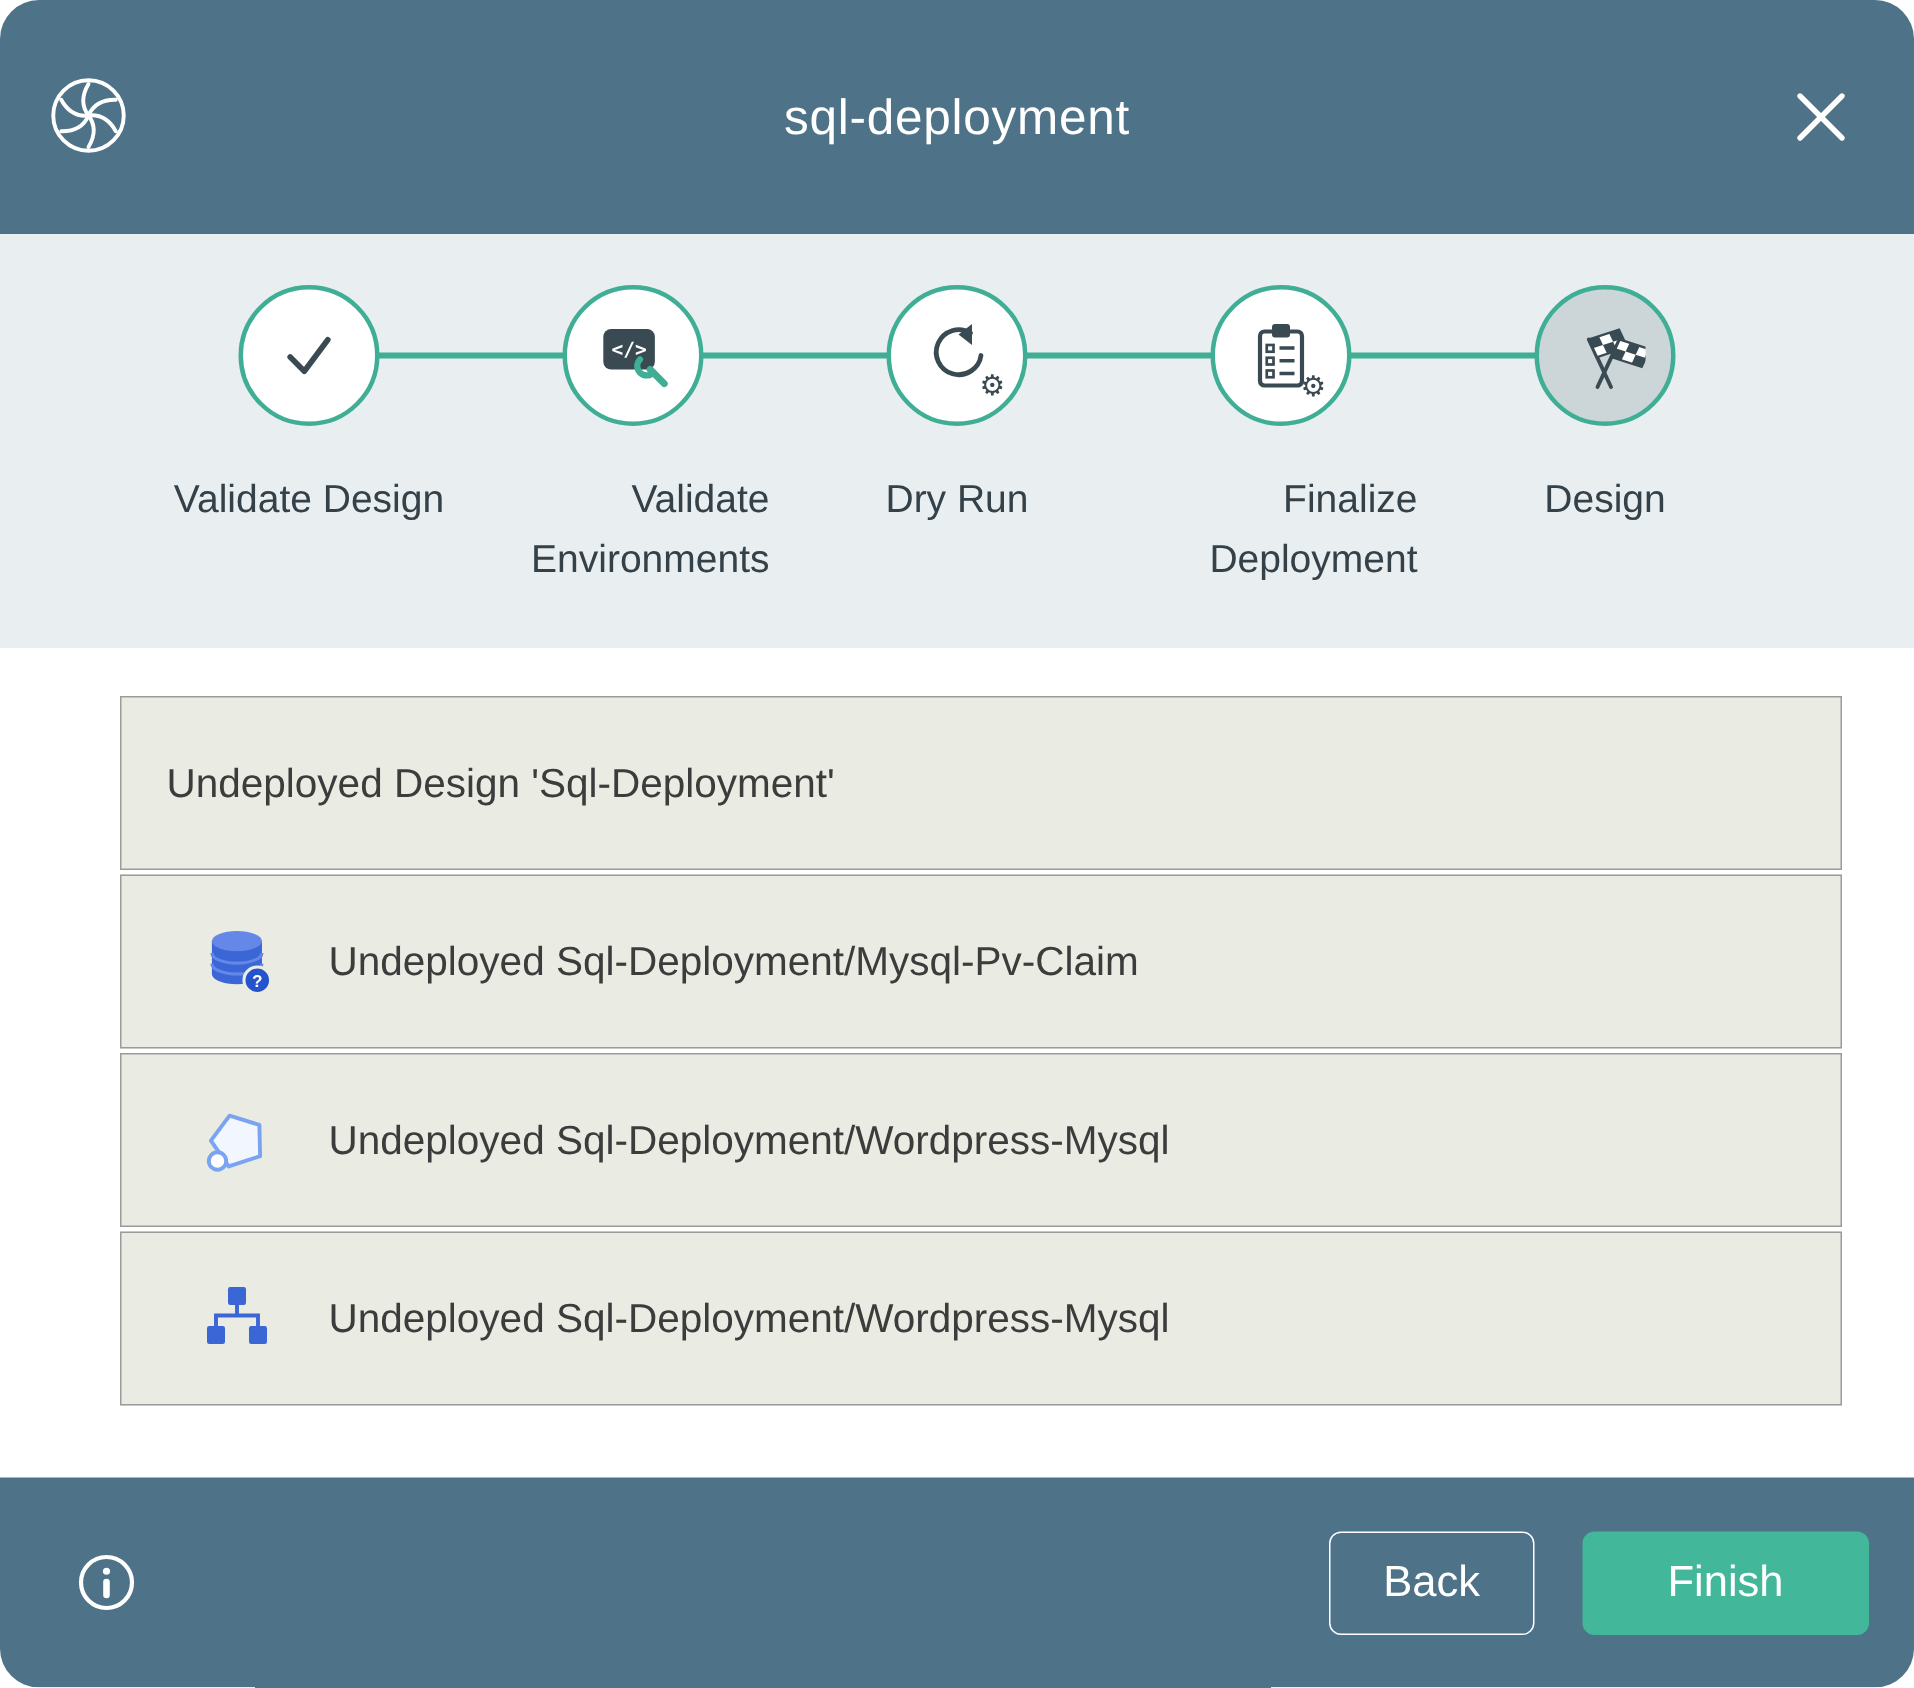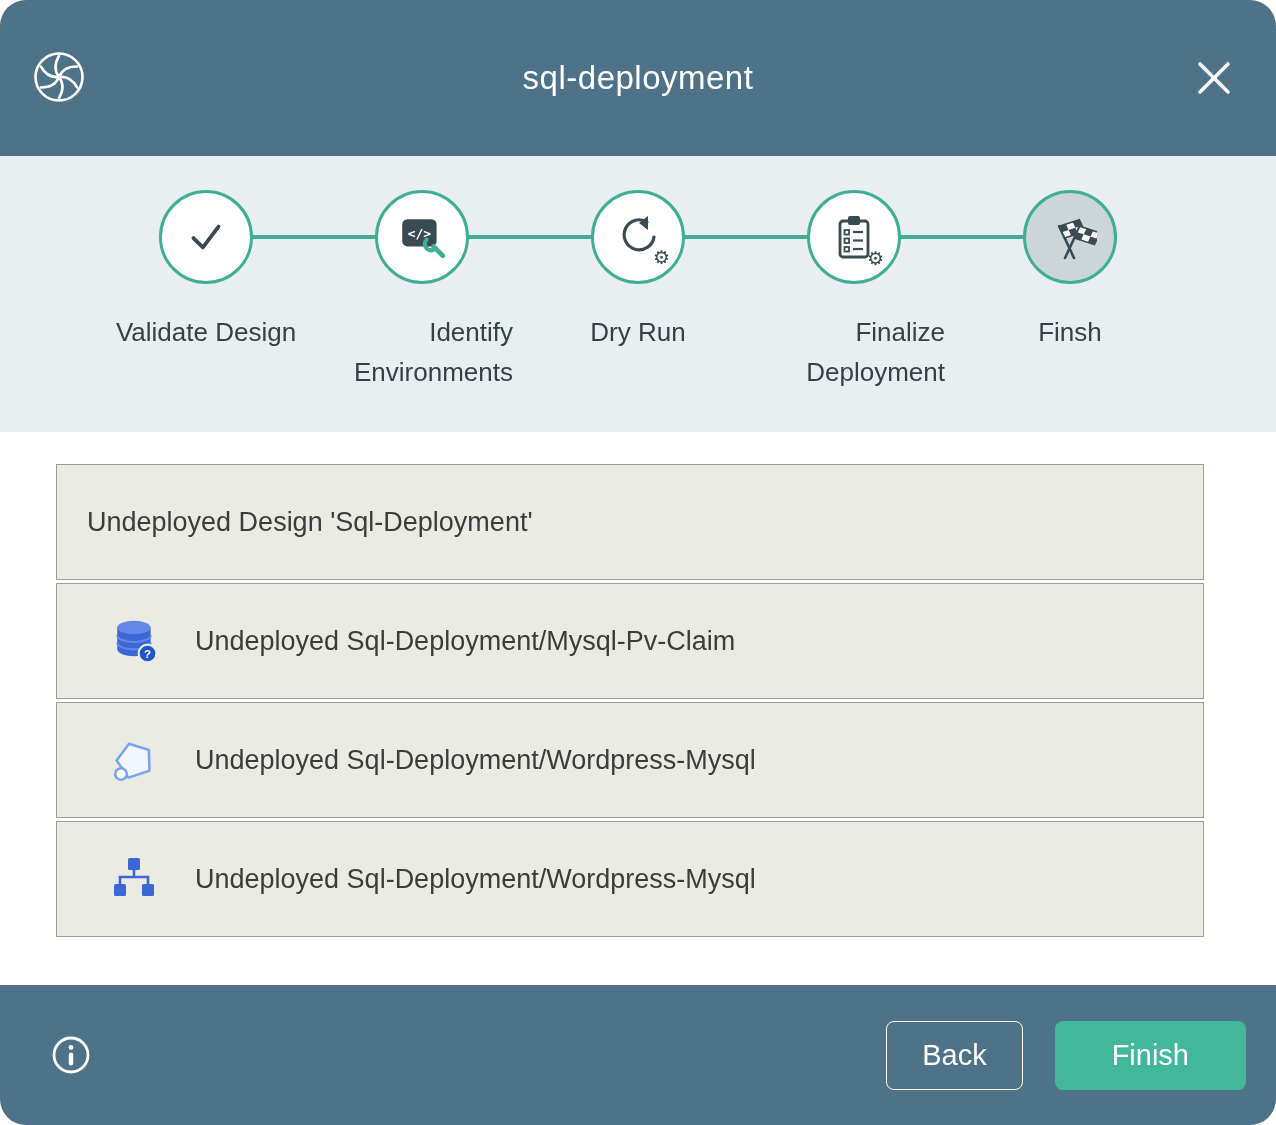--- a/index.html
+++ b/index.html
@@ -40,21 +40,21 @@
     margin-top:28px; font-size:26px; color:#344149; text-align:right;
     line-height:1.55; max-width:182px;
   }
   .icon-wrap { position:relative; display:flex; align-items:center; justify-content:center; }
   .gear {
     position:absolute; right:-9px; bottom:-7px; font-size:19px; color:#3a4a52;
     line-height:1; font-family:"DejaVu Sans", sans-serif;
   }
 
   
-  .content { flex:1 1 auto; background:#fff; padding:32px 64px 0 56px; }
+  .content { flex:1 1 auto; background:#fff; padding:32px 64px 0 80px; }
   .panel { width:1148px; }
   .log-row {
     background:#eaece4; border:1px solid #9b9b9b; height:116px;
     display:flex; align-items:center; padding:0 30px; margin-bottom:3px;
   }
   .row-icon { width:48px; height:48px; margin:0 36px 0 24px; flex:0 0 auto; }
   .row-text { font-size:27px; color:#3c3c3c; }
 
   
   .modal-footer {
@@ -122,21 +122,21 @@
         <div class="circle">
           <span class="icon-wrap">
             <svg viewBox="0 0 48 44" width="50" height="46">
               <rect x="5" y="5" width="33" height="26" rx="5" fill="#3a4a52"></rect>
               <text x="21.5" y="22.5" fill="#fff" font-size="12.5" text-anchor="middle" font-family="DejaVu Sans Mono, monospace" font-weight="bold">&lt;/&gt;</text>
               <path d="M28.5 24.5 a6 6 0 1 0 8.5 8.5" fill="none" stroke="#3fae95" stroke-width="4" stroke-linecap="round"></path>
               <line x1="35" y1="31" x2="44" y2="40" stroke="#3fae95" stroke-width="4.5" stroke-linecap="round"></line>
             </svg>
           </span>
         </div>
-        <div class="step-label">Identify Environments</div>
+        <div class="step-label">Validate Environments</div>
       </div>
 
       <div class="step">
         <div class="circle">
           <span class="icon-wrap">
             <svg viewBox="0 0 46 46" width="46" height="46">
               <path d="M 32 8 A 15 15 0 1 0 39 23" fill="none" stroke="#3a4a52" stroke-width="3.2" stroke-linecap="round"></path>
               <polygon points="33,2 33,16 24,9" fill="#3a4a52"></polygon>
             </svg>
             <span class="gear">⚙</span>
@@ -182,21 +182,21 @@
                 <g transform="translate(0,-35) skewY(-7)">
                   <rect x="0" y="0" width="21" height="13" fill="#fff" stroke="#3a4a52" stroke-width="1.6"></rect>
                   <rect x="7" y="0" width="7" height="6.5" fill="#3a4a52"></rect>
                   <rect x="0" y="6.5" width="7" height="6.5" fill="#3a4a52"></rect>
                   <rect x="14" y="6.5" width="7" height="6.5" fill="#3a4a52"></rect>
                 </g>
               </g>
             </svg>
           </span>
         </div>
-        <div class="step-label">Finsh</div>
+        <div class="step-label">Design</div>
       </div>
 
     </div>
   </section>
 
   <main class="content">
     <div class="panel">
 
       <div class="log-row">
         <span class="row-text">Undeployed Design 'Sql-Deployment'</span>

